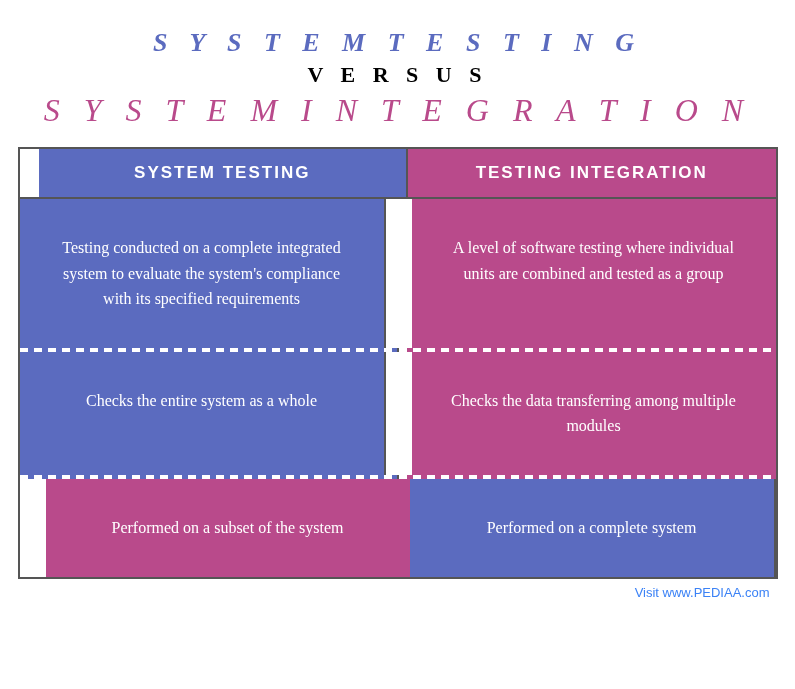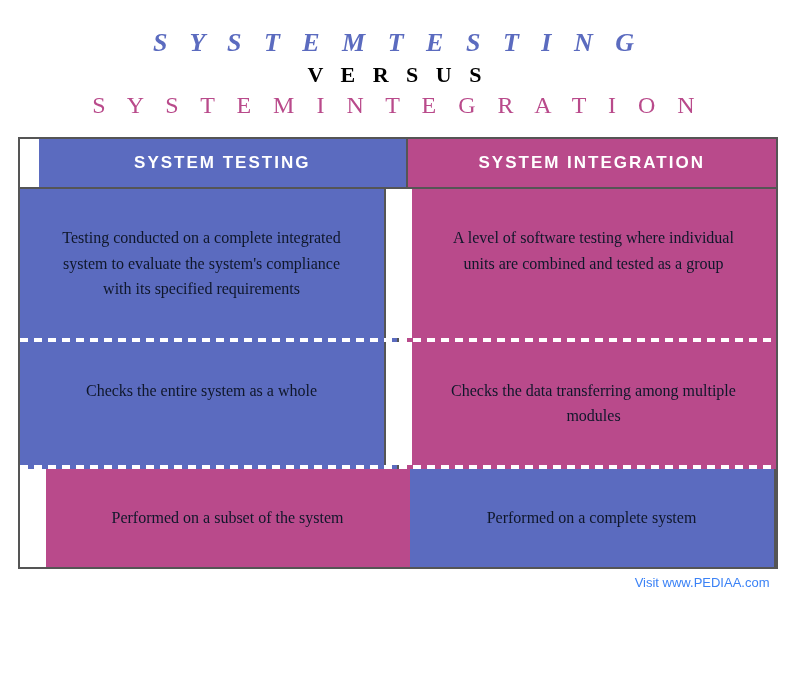--- a/index.html
+++ b/index.html
@@ -35,23 +35,24 @@
 
     .title-versus {
       font-size: 22px;
       letter-spacing: 6px;
       color: #000000;
       font-weight: bold;
       margin: 4px 0;
     }
 
     .title-integration {
-      font-size: 24px;
+      font-size: 32px;
       letter-spacing: 8px;
       color: #b94a8b;
+      font-style: italic;
       font-weight: normal;
     }
 
     .table-container {
       width: 760px;
       border: 2px solid #555;
       display: flex;
       flex-direction: column;
     }
 
@@ -82,21 +83,21 @@
       background: #b94a8b;
       color: #ffffff;
     }
 
     .cell {
       flex: 1;
       padding: 20px 30px;
       text-align: center;
       font-size: 16px;
       line-height: 1.6;
-      color: #0f172a;
+      color: #ffffff;
       position: relative;
     }
 
     .cell-testing {
       background: #5b6bbf;
       border-right: 2px solid #555;
     }
 
     .cell-integration {
       background: #b94a8b;
@@ -159,21 +160,21 @@
 <div class="header">
   <div class="title-testing">S Y S T E M   T E S T I N G</div>
   <div class="title-versus">V E R S U S</div>
   <div class="title-integration">S Y S T E M   I N T E G R A T I O N</div>
 </div>
 
 <div class="table-container">
 
   <div class="table-header">
     <div class="col-header col-header-testing">SYSTEM TESTING</div>
-    <div class="col-header col-header-integration">SYSTEM INTEGRATION</div>
+    <div class="col-header col-header-integration">TESTING INTEGRATION</div>
   </div>
 
   <div class="content-row">
     <div class="cell cell-testing">
       <div class="cell-inner">Testing conducted on a complete integrated system to evaluate the system's compliance with its specified requirements</div>
     </div>
     <div class="cell cell-integration">
       <div class="cell-inner">A level of software testing where individual units are combined and tested as a group</div>
     </div>
   </div>

